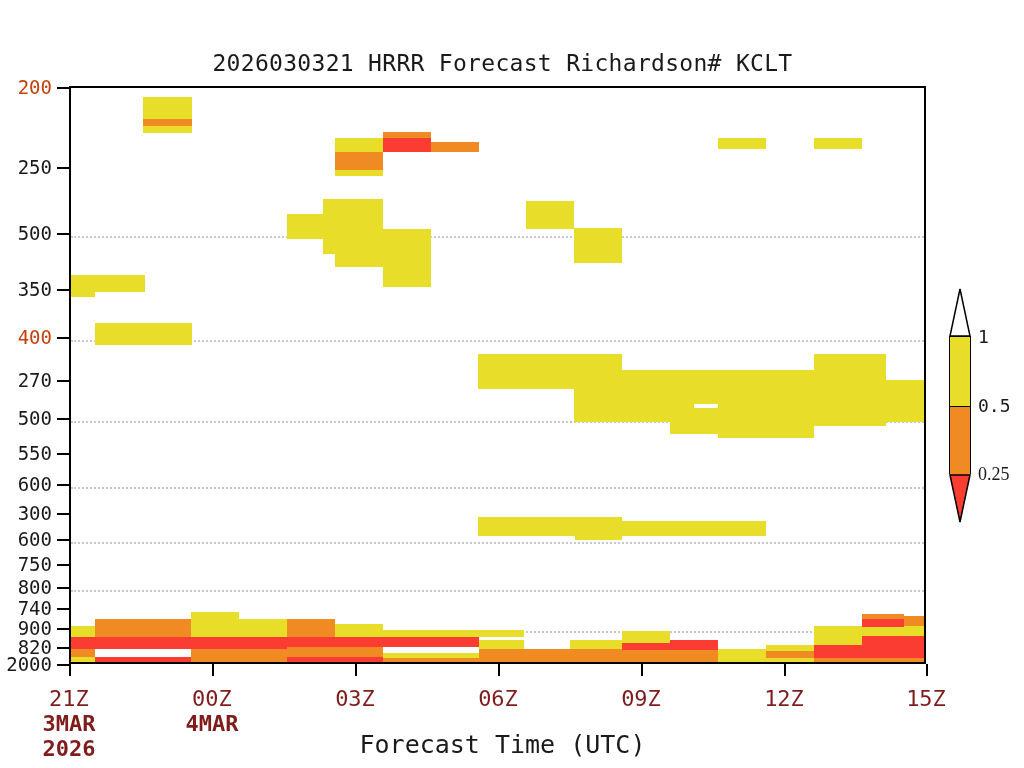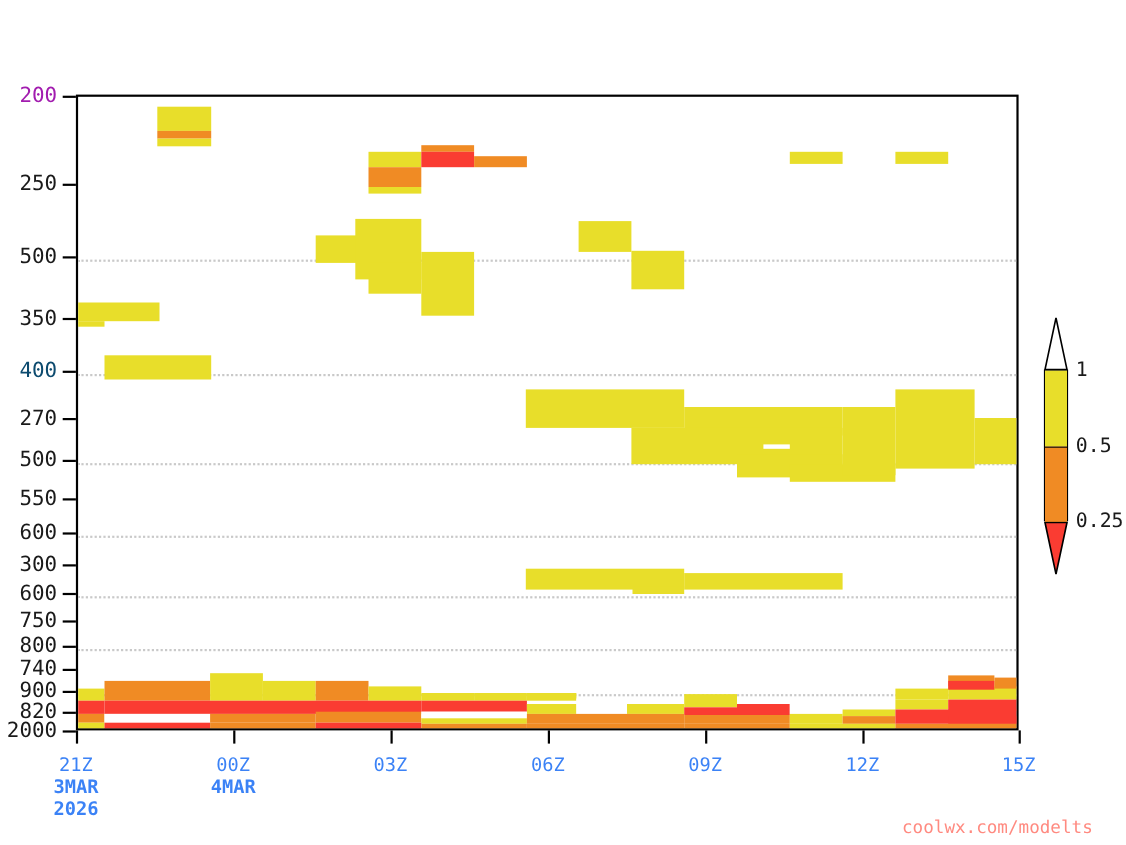--- a/index.html
+++ b/index.html
@@ -16,21 +16,21 @@
   .plot-frame{position:absolute;left:69px;top:86px;width:857px;height:578px;
               border:2px solid #000;box-sizing:border-box;background:#fff;}
   .plot-clip{position:absolute;left:0;top:0;right:0;bottom:0;overflow:hidden;}
 
   .cell{position:absolute;}
 
   
   .gridline{position:absolute;left:0;width:100%;height:1px;
             border-top:2px dotted #c9c9c9;}
   .ylab-wrap{position:absolute;left:0;top:0;width:1024px;height:768px;}
-  .xlabel{position:absolute;font-size:17px;color:#3b82f6;text-align:center;
+  .xlabel{position:absolute;font-size:22px;color:#7f1d1d;text-align:center;
           white-space:nowrap;transform:translateX(-50%);}
   .xlabel .l2,.xlabel .l3{display:block;font-weight:bold;}
 
   .axis-title{position:absolute;left:0;top:730px;width:1005px;text-align:center;
               font-size:25px;color:#1a1a1a;}
 
   .watermark{position:absolute;left:820px;top:742px;font-size:16px;color:#ff8a80;
              white-space:nowrap;}
 
   
@@ -41,20 +41,21 @@
   .cbar-cap{position:absolute;left:9px;width:22px;height:48px;}
   .cbar-cap svg{display:block;}
   .cbar-tick-label{position:absolute;left:38px;font-size:18px;color:#1a1a1a;
                    transform:translateY(-50%);white-space:nowrap;}
 </style>
 </head>
 <body>
 
 <div id="chart-root">
 
+  <div class="title">2026030321 HRRR Forecast Richardson# KCLT</div>
 
   <div class="plot-frame">
     <div class="plot-clip" id="plot-clip">
         <div class="gridline" style="top: 148px;"></div>
         <div class="gridline" style="top: 252px;"></div>
         <div class="gridline" style="top: 333px;"></div>
         <div class="gridline" style="top: 399px;"></div>
         <div class="gridline" style="top: 454px;"></div>
         <div class="gridline" style="top: 502px;"></div>
         <div class="gridline" style="top: 543px;"></div>
@@ -141,29 +142,29 @@
         <div class="cell" style="left: 408px; top: 570px; width: 143px; height: 5px; background: rgb(240, 139, 36);"></div>
         <div class="cell" style="left: 551px; top: 570px; width: 96px; height: 5px; background: rgb(240, 139, 36);"></div>
         <div class="cell" style="left: 647px; top: 570px; width: 96px; height: 5px; background: rgb(232, 222, 42);"></div>
         <div class="cell" style="left: 743px; top: 570px; width: 114px; height: 5px; background: rgb(240, 139, 36);"></div>
         <div class="cell" style="left: 0px; top: 579px; width: 100%; background: rgb(160, 82, 45);"></div>
       </div>
   </div>
 
   <div class="ylab-wrap" id="y-axis">
       <div style="position: absolute; left: 57px; top: 87px; width: 12px; height: 0px; border-top: 2px solid rgb(0, 0, 0);"></div>
-      <div style="position: absolute; right: 972px; top: 76px; font-size: 19px; color: #a21caf; white-space: nowrap; text-align: center;">200</div>
+      <div style="position: absolute; right: 972px; top: 76px; font-size: 19px; color: #c2410c; white-space: nowrap; text-align: center;">200</div>
       <div style="position: absolute; left: 57px; top: 167px; width: 12px; height: 0px; border-top: 2px solid rgb(0, 0, 0);"></div>
       <div style="position: absolute; right: 972px; top: 156px; font-size: 19px; color: rgb(26, 26, 26); white-space: nowrap; text-align: right;">250</div>
       <div style="position: absolute; left: 57px; top: 233px; width: 12px; height: 0px; border-top: 2px solid rgb(0, 0, 0);"></div>
       <div style="position: absolute; right: 972px; top: 222px; font-size: 19px; color: rgb(26, 26, 26); white-space: nowrap; text-align: right;">500</div>
       <div style="position: absolute; left: 57px; top: 289px; width: 12px; height: 0px; border-top: 2px solid rgb(0, 0, 0);"></div>
       <div style="position: absolute; right: 972px; top: 278px; font-size: 19px; color: rgb(26, 26, 26); white-space: nowrap; text-align: right;">350</div>
       <div style="position: absolute; left: 57px; top: 337px; width: 12px; height: 0px; border-top: 2px solid rgb(0, 0, 0);"></div>
-      <div style="position: absolute; right: 972px; top: 326px; font-size: 19px; color: #0c4a6e; white-space: nowrap; text-align: right;">400</div>
+      <div style="position: absolute; right: 972px; top: 326px; font-size: 19px; color: #c2410c; white-space: nowrap; text-align: right;">400</div>
       <div style="position: absolute; left: 57px; top: 380px; width: 12px; height: 0px; border-top: 2px solid rgb(0, 0, 0);"></div>
       <div style="position: absolute; right: 972px; top: 369px; font-size: 19px; color: rgb(26, 26, 26); white-space: nowrap; text-align: right;">270</div>
       <div style="position: absolute; left: 57px; top: 418px; width: 12px; height: 0px; border-top: 2px solid rgb(0, 0, 0);"></div>
       <div style="position: absolute; right: 972px; top: 407px; font-size: 19px; color: rgb(26, 26, 26); white-space: nowrap; text-align: right;">500</div>
       <div style="position: absolute; left: 57px; top: 453px; width: 12px; height: 0px; border-top: 2px solid rgb(0, 0, 0);"></div>
       <div style="position: absolute; right: 972px; top: 442px; font-size: 19px; color: rgb(26, 26, 26); white-space: nowrap; text-align: right;">550</div>
       <div style="position: absolute; left: 57px; top: 484px; width: 12px; height: 0px; border-top: 2px solid rgb(0, 0, 0);"></div>
       <div style="position: absolute; right: 972px; top: 473px; font-size: 19px; color: rgb(26, 26, 26); white-space: nowrap; text-align: right;">600</div>
       <div style="position: absolute; left: 57px; top: 513px; width: 12px; height: 0px; border-top: 2px solid rgb(0, 0, 0);"></div>
       <div style="position: absolute; right: 972px; top: 502px; font-size: 19px; color: rgb(26, 26, 26); white-space: nowrap; text-align: right;">300</div>
@@ -193,39 +194,39 @@
       <div style="position: absolute; left: 498px; top: 664px; width: 0px; height: 12px; border-left: 2px solid rgb(0, 0, 0);"></div>
       <div class="xlabel" style="left: 498px; top: 686px;"><span>06Z</span></div>
       <div style="position: absolute; left: 641px; top: 664px; width: 0px; height: 12px; border-left: 2px solid rgb(0, 0, 0);"></div>
       <div class="xlabel" style="left: 641px; top: 686px;"><span>09Z</span></div>
       <div style="position: absolute; left: 784px; top: 664px; width: 0px; height: 12px; border-left: 2px solid rgb(0, 0, 0);"></div>
       <div class="xlabel" style="left: 784px; top: 686px;"><span>12Z</span></div>
       <div style="position: absolute; left: 926px; top: 664px; width: 0px; height: 12px; border-left: 2px solid rgb(0, 0, 0);"></div>
       <div class="xlabel" style="left: 926px; top: 686px;"><span>15Z</span></div>
     </div>
 
-
-  <div class="watermark">coolwx.com/modelts</div>
+  <div class="axis-title">Forecast Time (UTC)</div>
+
 
   <div class="cbar-wrap">
     <div class="cbar-cap" style="top:0;">
       <svg width="22" height="49" viewBox="0 0 22 49">
         <polygon points="11,1 21,48 1,48" fill="#FFFFFF" stroke="#000" stroke-width="1.5"></polygon>
       </svg>
     </div>
     <div class="cbar-body" id="cbar-body">
         <div class="cbar-seg" style="top: 0px; height: 69px; background: rgb(232, 222, 42);"></div>
         <div class="cbar-seg" style="top: 69px; height: 69px; background: rgb(240, 139, 36);"></div>
         <div style="position: absolute; left: 0px; top: 69px; width: 100%; height: 0px; border-top: 1.5px solid rgb(0, 0, 0);"></div>
       </div>
     <div class="cbar-cap" style="top:186px;">
       <svg width="22" height="49" viewBox="0 0 22 49">
         <polygon points="1,1 21,1 11,48" fill="#FA3C32" stroke="#000" stroke-width="1.5"></polygon>
       </svg>
     </div>
     <div id="cbar-labels">
         <div class="cbar-tick-label" style="top: 48px;">1</div>
         <div class="cbar-tick-label" style="top: 117px;">0.5</div>
-        <div class="cbar-tick-label" style="top: 186px;">0.25</div>
+        <div class="cbar-tick-label" style="top: 186px; font-family: Liberation Serif, serif;">0.25</div>
       </div>
   </div>
 
 </div>
 
 </body></html>

